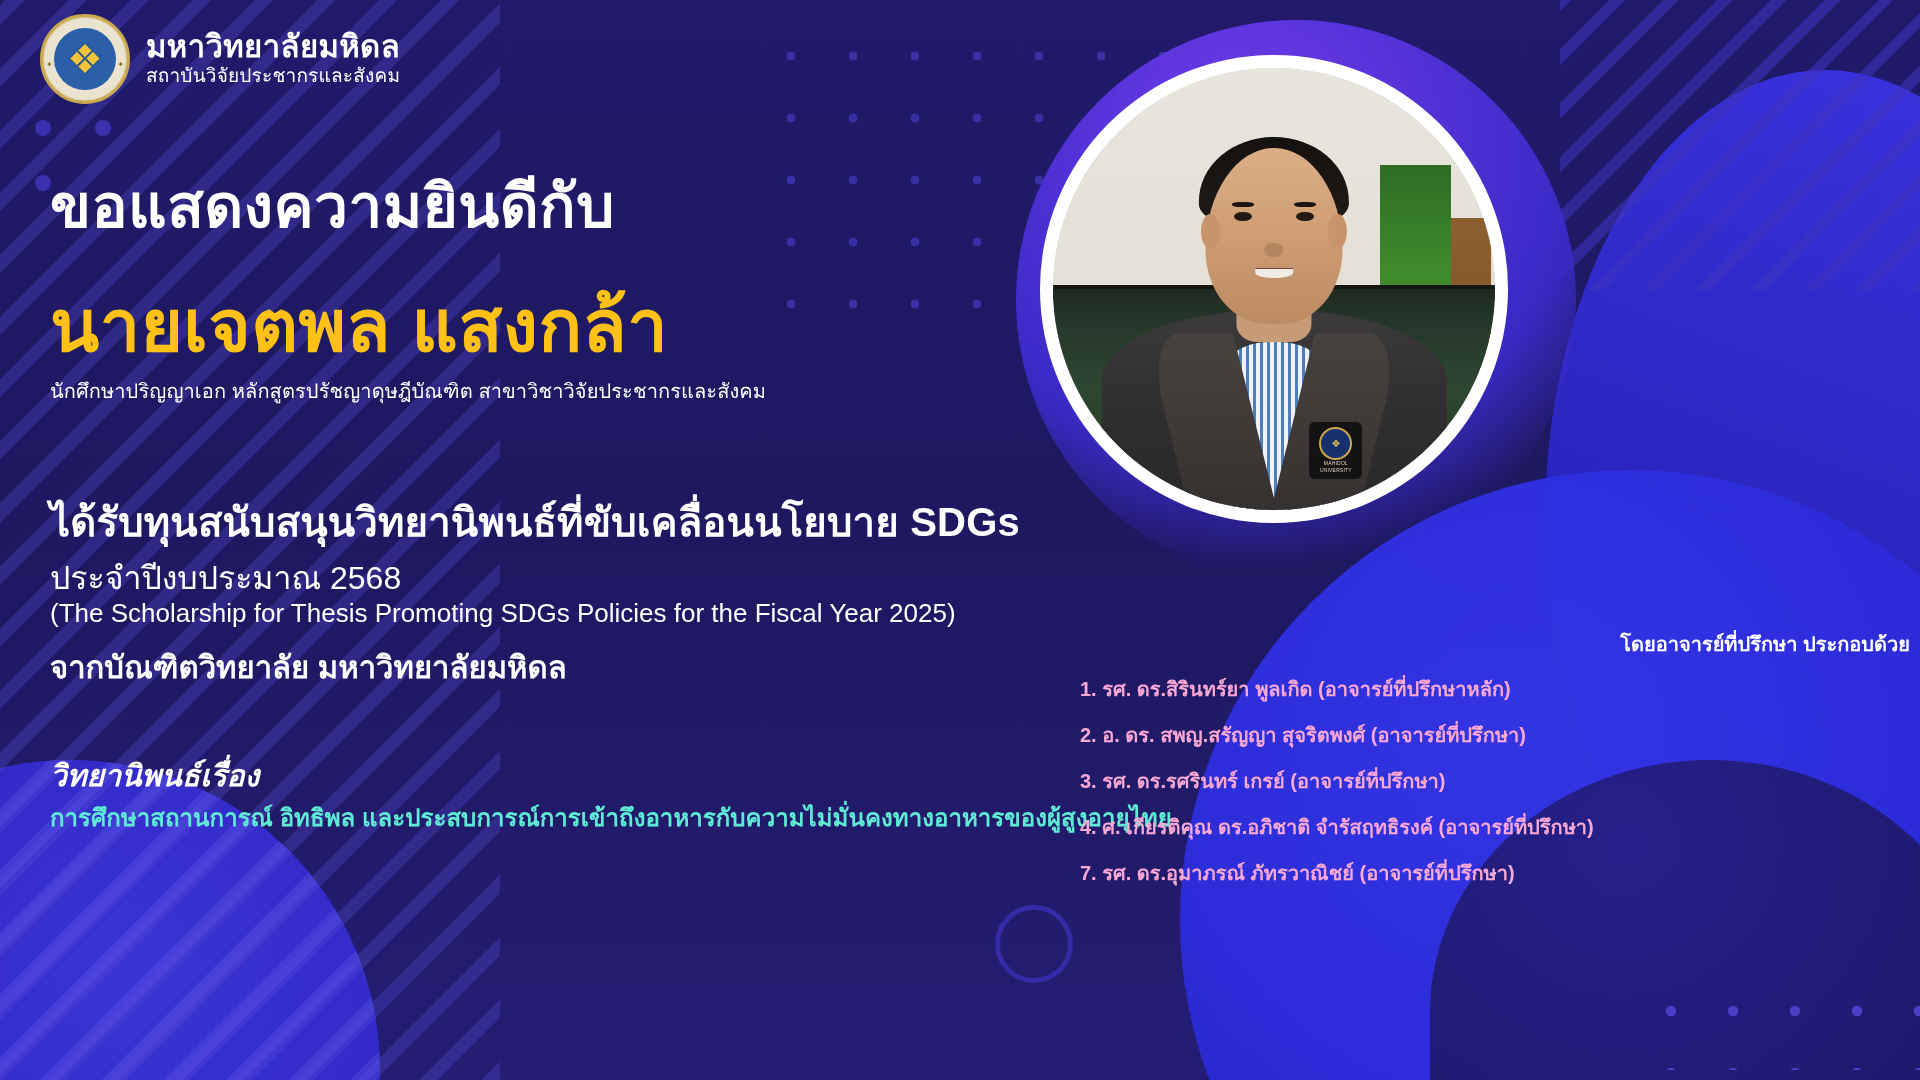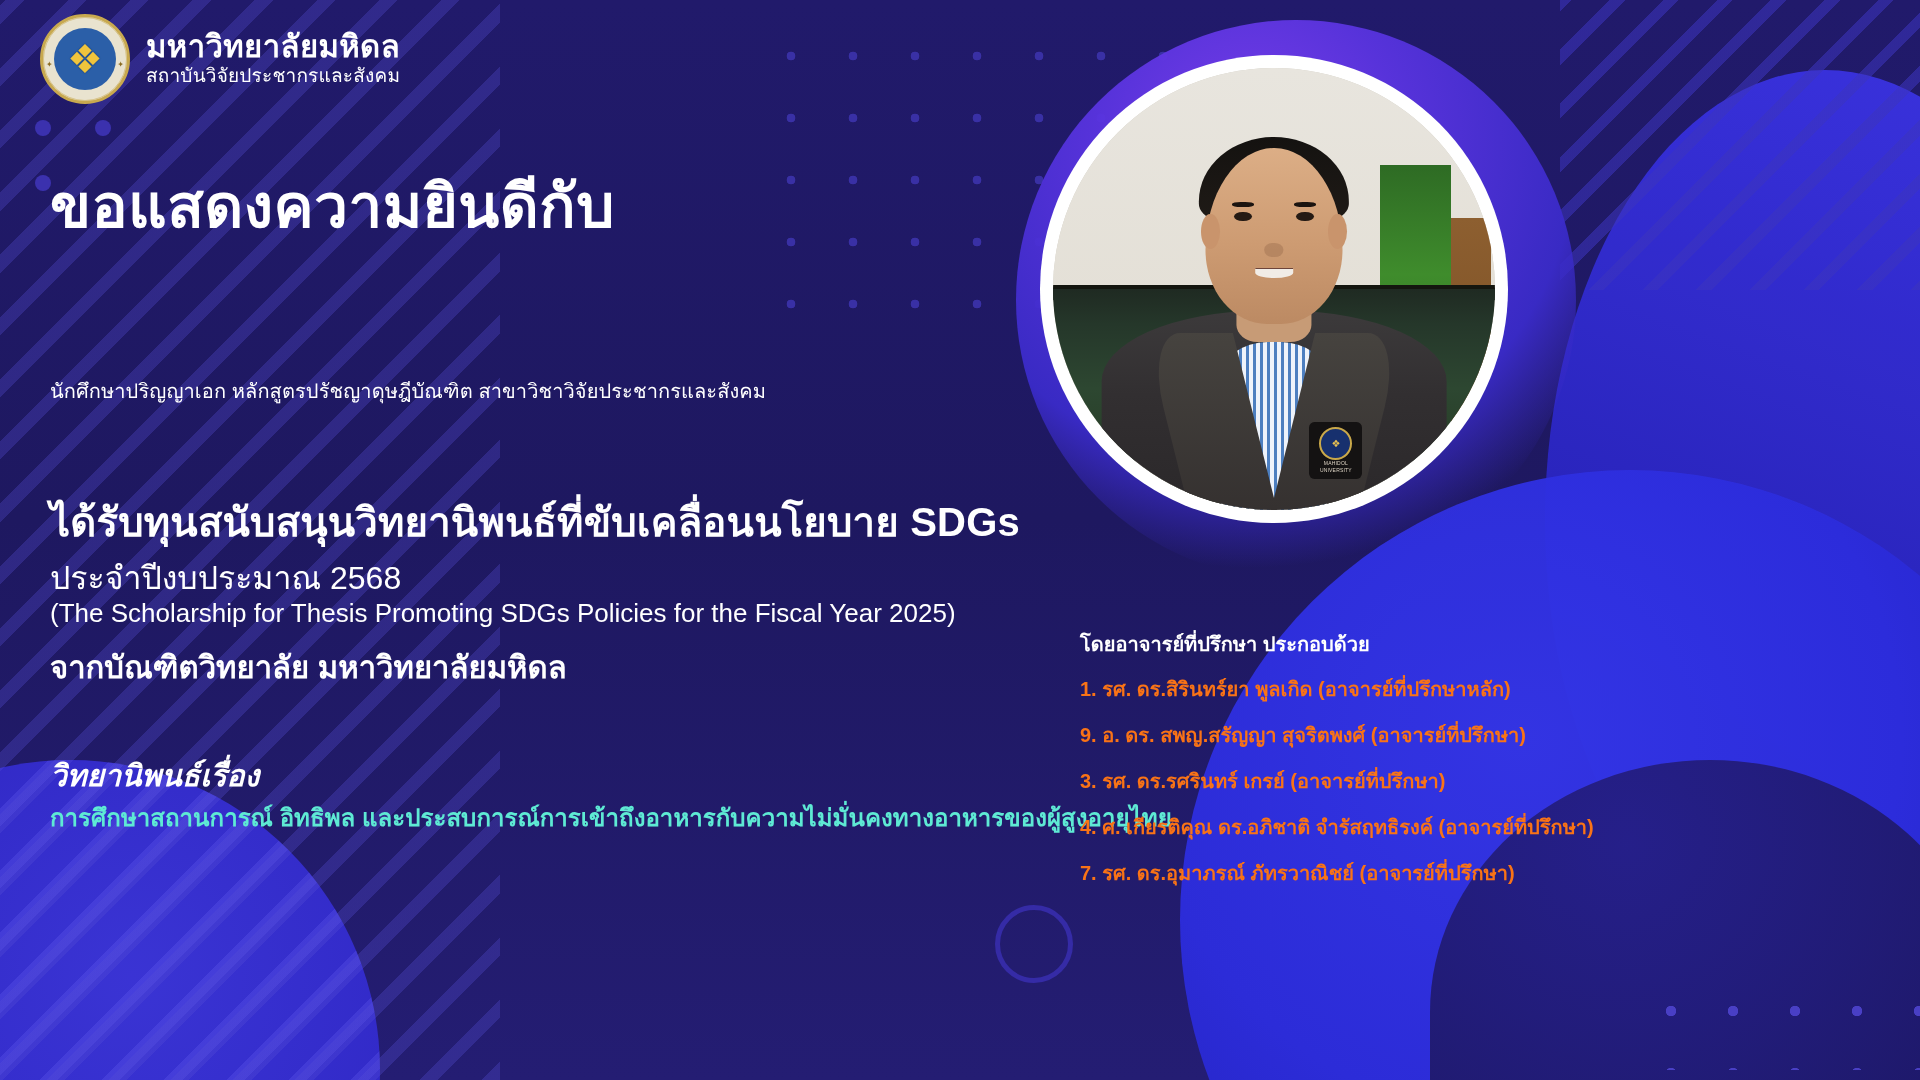--- a/index.html
+++ b/index.html
@@ -198,23 +198,24 @@
     white-space:nowrap;
   }
 
   
   .advisors{
     position:absolute; left:1080px; top:628px; width:830px; z-index:28;
   }
   .adv-head{
     color:#ffffff; font-size:20px; font-weight:700; margin-bottom:13px;
     white-space:nowrap;
+    text-align:right;
   }
   .adv-item{
-    color:#f97316; font-size:20px; font-weight:700; margin-bottom:14px;
+    color:#f9a8d4; font-size:20px; font-weight:700; margin-bottom:14px;
     white-space:nowrap;
   }
 
   
   .portrait-wrap{
     position:absolute; left:1040px; top:55px;
     width:468px; height:468px; z-index:29;
   }
   .portrait-ring{
     position:absolute; inset:0;
@@ -420,33 +421,34 @@
       </div>
     </div>
     <div class="brand-text">
       <div class="brand-l1">มหาวิทยาลัยมหิดล</div>
       <div class="brand-l2">สถาบันวิจัยประชากรและสังคม</div>
     </div>
   </div>
 
   <div class="content">
     <div class="congrats">ขอแสดงความยินดีกับ</div>
+    <div class="person-name">นายเจตพล แสงกล้า</div>
     <div class="person-role">นักศึกษาปริญญาเอก หลักสูตรปรัชญาดุษฎีบัณฑิต สาขาวิชาวิจัยประชากรและสังคม</div>
 
     <div class="award-line">ได้รับทุนสนับสนุนวิทยานิพนธ์ที่ขับเคลื่อนนโยบาย SDGs</div>
     <div class="award-year">ประจำปีงบประมาณ 2568</div>
     <div class="award-en">(The Scholarship for Thesis Promoting SDGs Policies for the Fiscal Year 2025)</div>
     <div class="award-from">จากบัณฑิตวิทยาลัย มหาวิทยาลัยมหิดล</div>
 
     <div class="thesis-label">วิทยานิพนธ์เรื่อง</div>
     <div class="thesis-title">การศึกษาสถานการณ์ อิทธิพล และประสบการณ์การเข้าถึงอาหารกับความไม่มั่นคงทางอาหารของผู้สูงอายุไทย</div>
   </div>
 
   <div class="advisors">
     <div class="adv-head">โดยอาจารย์ที่ปรึกษา ประกอบด้วย</div>
     <div class="adv-item">1. รศ. ดร.สิรินทร์ยา พูลเกิด (อาจารย์ที่ปรึกษาหลัก)</div>
-    <div class="adv-item">9. อ. ดร. สพญ.สรัญญา สุจริตพงศ์ (อาจารย์ที่ปรึกษา)</div>
+    <div class="adv-item">2. อ. ดร. สพญ.สรัญญา สุจริตพงศ์ (อาจารย์ที่ปรึกษา)</div>
     <div class="adv-item">3. รศ. ดร.รศรินทร์ เกรย์ (อาจารย์ที่ปรึกษา)</div>
     <div class="adv-item">4. ศ. เกียรติคุณ ดร.อภิชาติ จำรัสฤทธิรงค์ (อาจารย์ที่ปรึกษา)</div>
     <div class="adv-item">7. รศ. ดร.อุมาภรณ์ ภัทรวาณิชย์ (อาจารย์ที่ปรึกษา)</div>
   </div>
 
 </div>
 
 </body></html>

